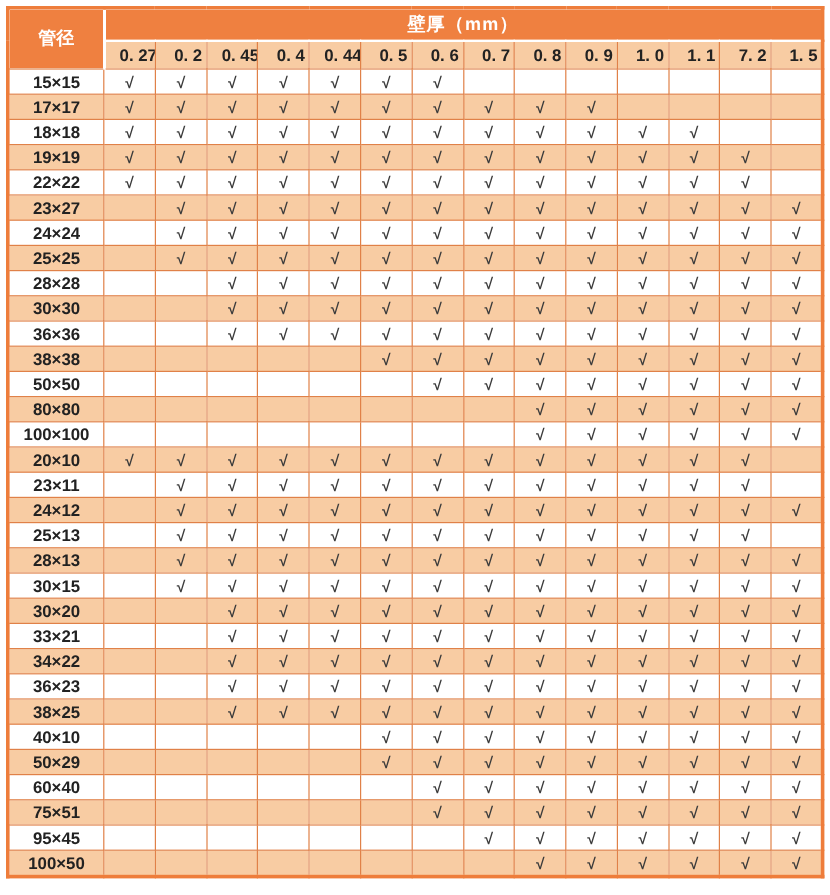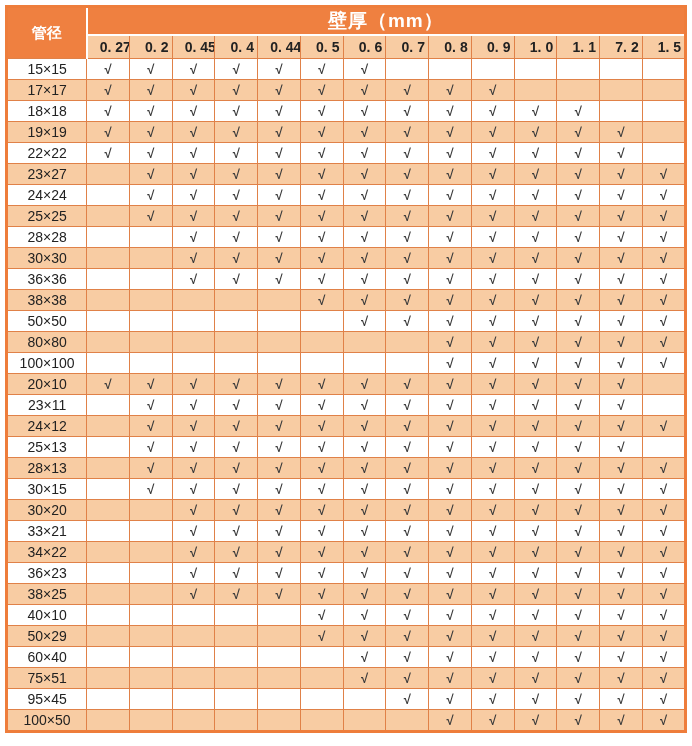--- a/index.html
+++ b/index.html
@@ -41,21 +41,21 @@
     font-size: 15px;
     font-weight: bold;
     border-right: 2px solid #ffffff;
     border-top: 1px solid var(--header);
     border-left: 1px solid var(--header);
     font-family: Liberation Serif, serif;
   }
   th.group {
     background: var(--header);
     color: var(--headerText);
-    font-size: 19px;
+    font-size: 15px;
     font-weight: bold;
     height: 25px;
     letter-spacing: 1px;
     border-bottom: 2px solid #ffffff;
     border-top: 1px solid var(--header);
     border-left: 1px solid var(--header);
     border-right: 1px solid var(--header);
   }
   tr.subheader th {
     background: var(--stripe);
@@ -66,20 +66,21 @@
     padding-left: 12px;
   }
 
   
   tr.row-plain  td { background: #ffffff; }
   tr.row-stripe td { background: var(--stripe); }
   td.size {
     font-size: 14px;
     color: var(--text);
     height: 20px;
+    font-weight: bold;
   }
   td.check {
     font-size: 13px;
     font-weight: bold;
     color: var(--check);
     height: 20px;
   }
 </style>
 </head>
 <body>

